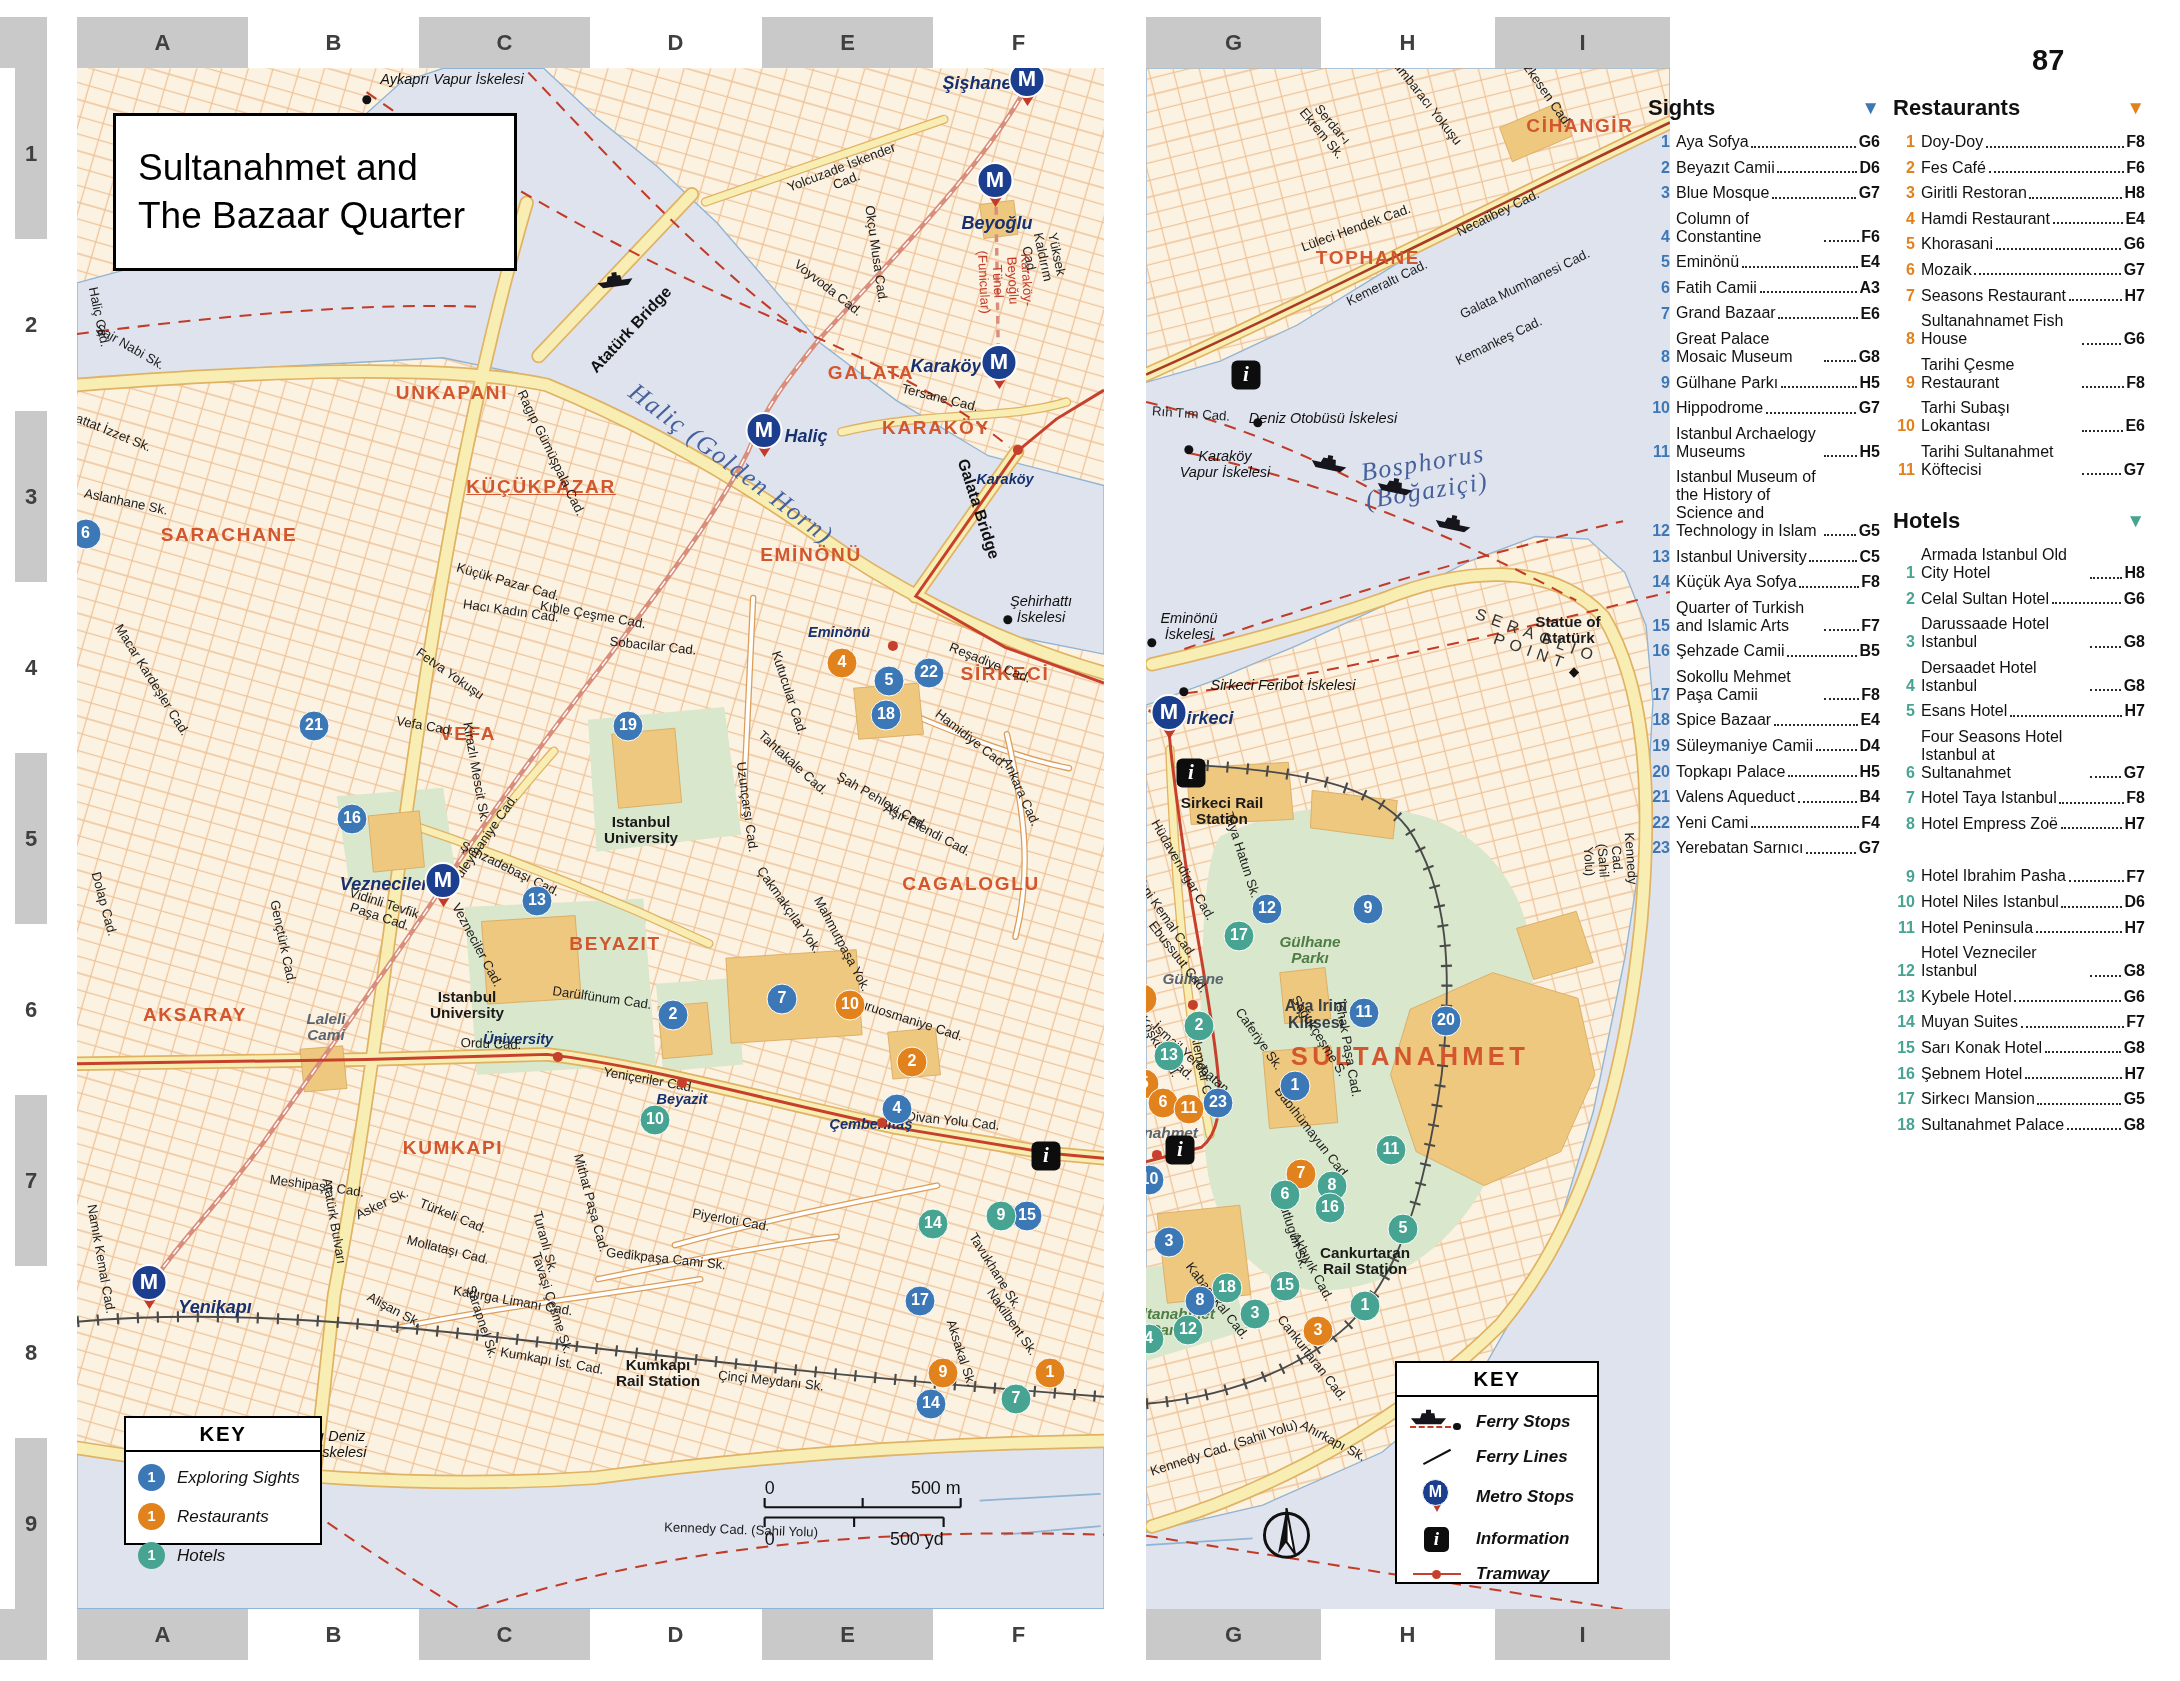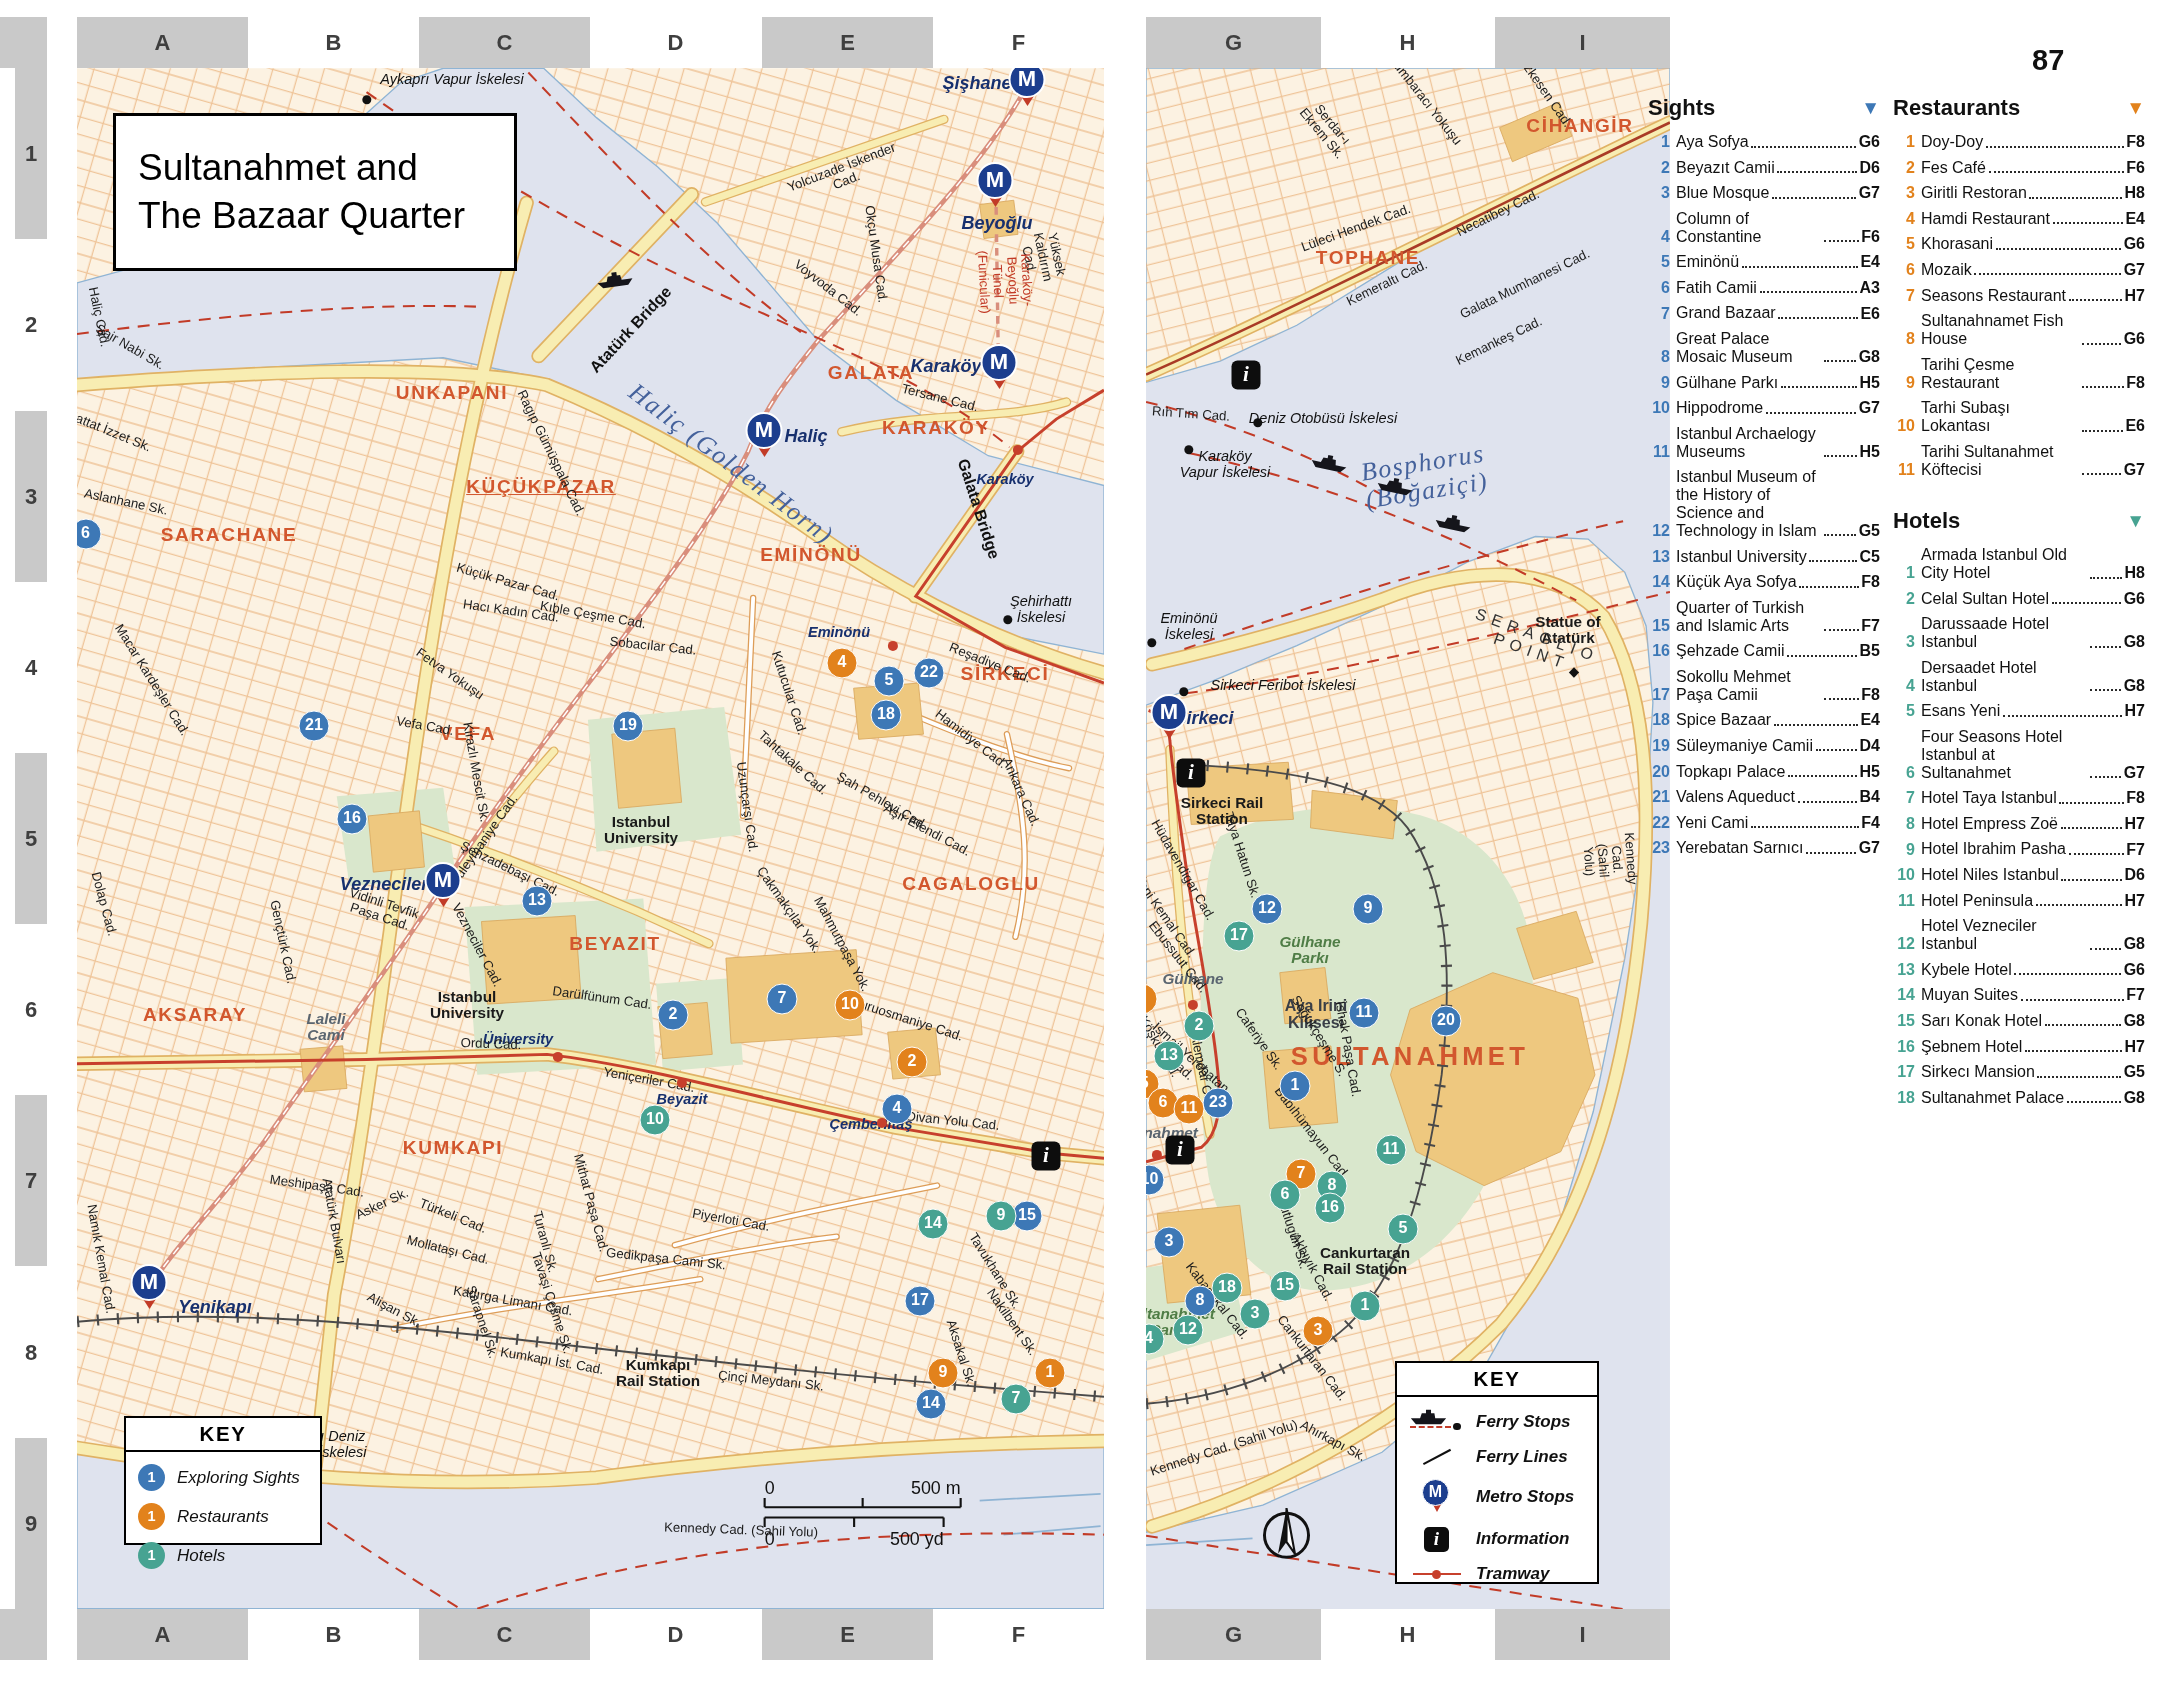--- a/index.html
+++ b/index.html
@@ -873,21 +873,21 @@
         <span class="ref">G8</span>
       </div>
       <div class="li">
         <span class="num" style="color: rgb(71, 163, 146);">4</span>
         <span class="nm" style="max-width: 166px;">Dersaadet Hotel Istanbul</span>
         <span class="ldr"></span>
         <span class="ref">G8</span>
       </div>
       <div class="li">
         <span class="num" style="color: rgb(71, 163, 146);">5</span>
-        <span class="nm" style="max-width: 166px;">Esans Yeni</span>
+        <span class="nm" style="max-width: 166px;">Esans Hotel</span>
         <span class="ldr"></span>
         <span class="ref">H7</span>
       </div>
       <div class="li">
         <span class="num" style="color: rgb(71, 163, 146);">6</span>
         <span class="nm" style="max-width: 166px;">Four Seasons Hotel Istanbul at Sultanahmet</span>
         <span class="ldr"></span>
         <span class="ref">G7</span>
       </div>
       <div class="li">
@@ -897,21 +897,21 @@
         <span class="ref">F8</span>
       </div>
       <div class="li">
         <span class="num" style="color: rgb(71, 163, 146);">8</span>
         <span class="nm" style="max-width: 166px;">Hotel Empress Zoë</span>
         <span class="ldr"></span>
         <span class="ref">H7</span>
       </div>
       <div class="li">
         <span class="num" style="color: rgb(71, 163, 146);">9</span>
-        <span class="nm" style="max-width: 166px;">Hotel Ibrahim Pasha</span>
+        <span class="nm" style="max-width: 166px; margin-top: 27px;">Hotel Ibrahim Pasha</span>
         <span class="ldr"></span>
         <span class="ref">F7</span>
       </div>
       <div class="li">
         <span class="num" style="color: rgb(71, 163, 146);">10</span>
         <span class="nm" style="max-width: 166px;">Hotel Niles Istanbul</span>
         <span class="ldr"></span>
         <span class="ref">D6</span>
       </div>
       <div class="li">

